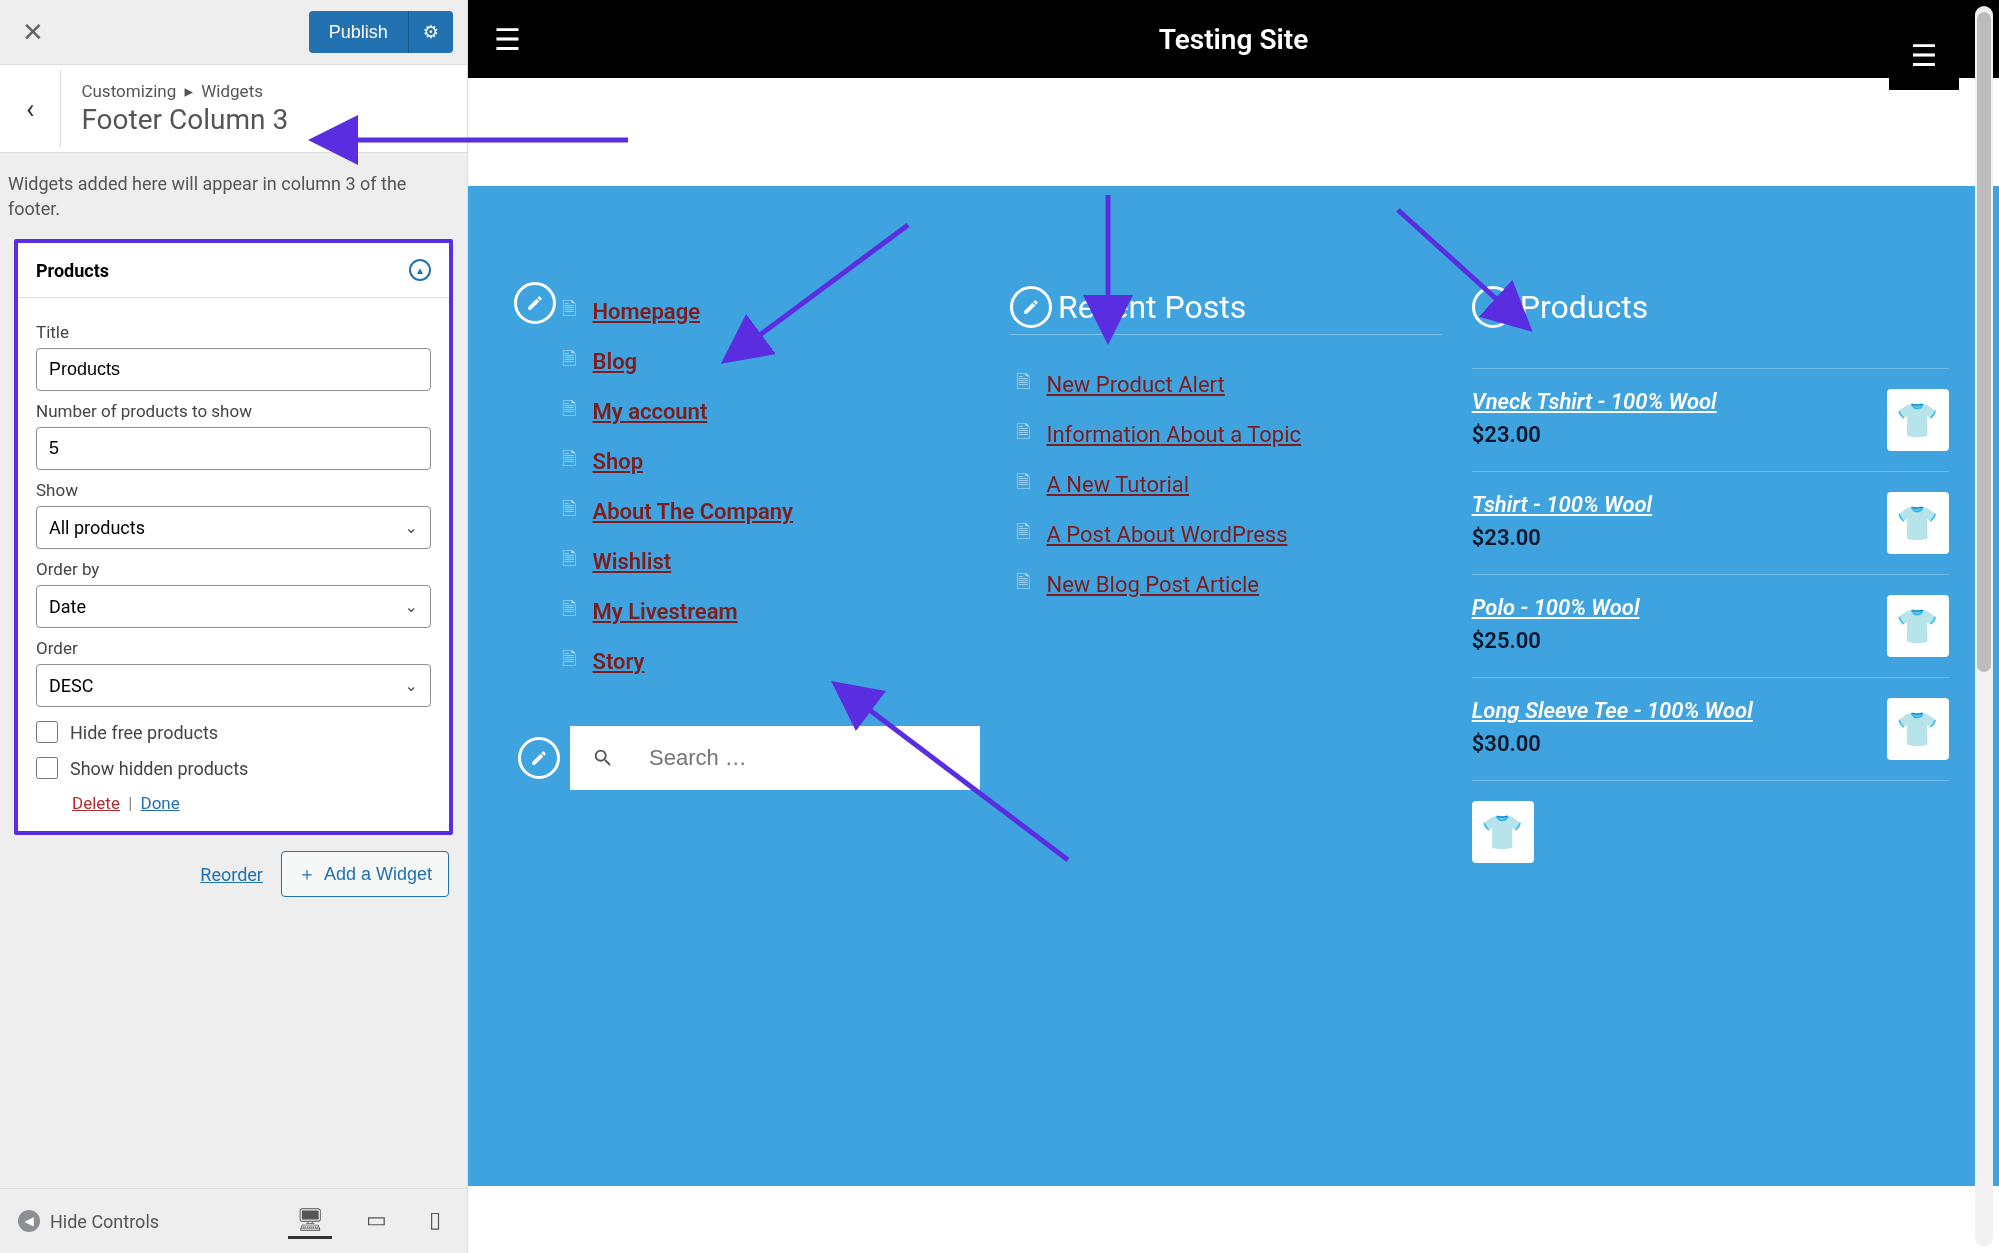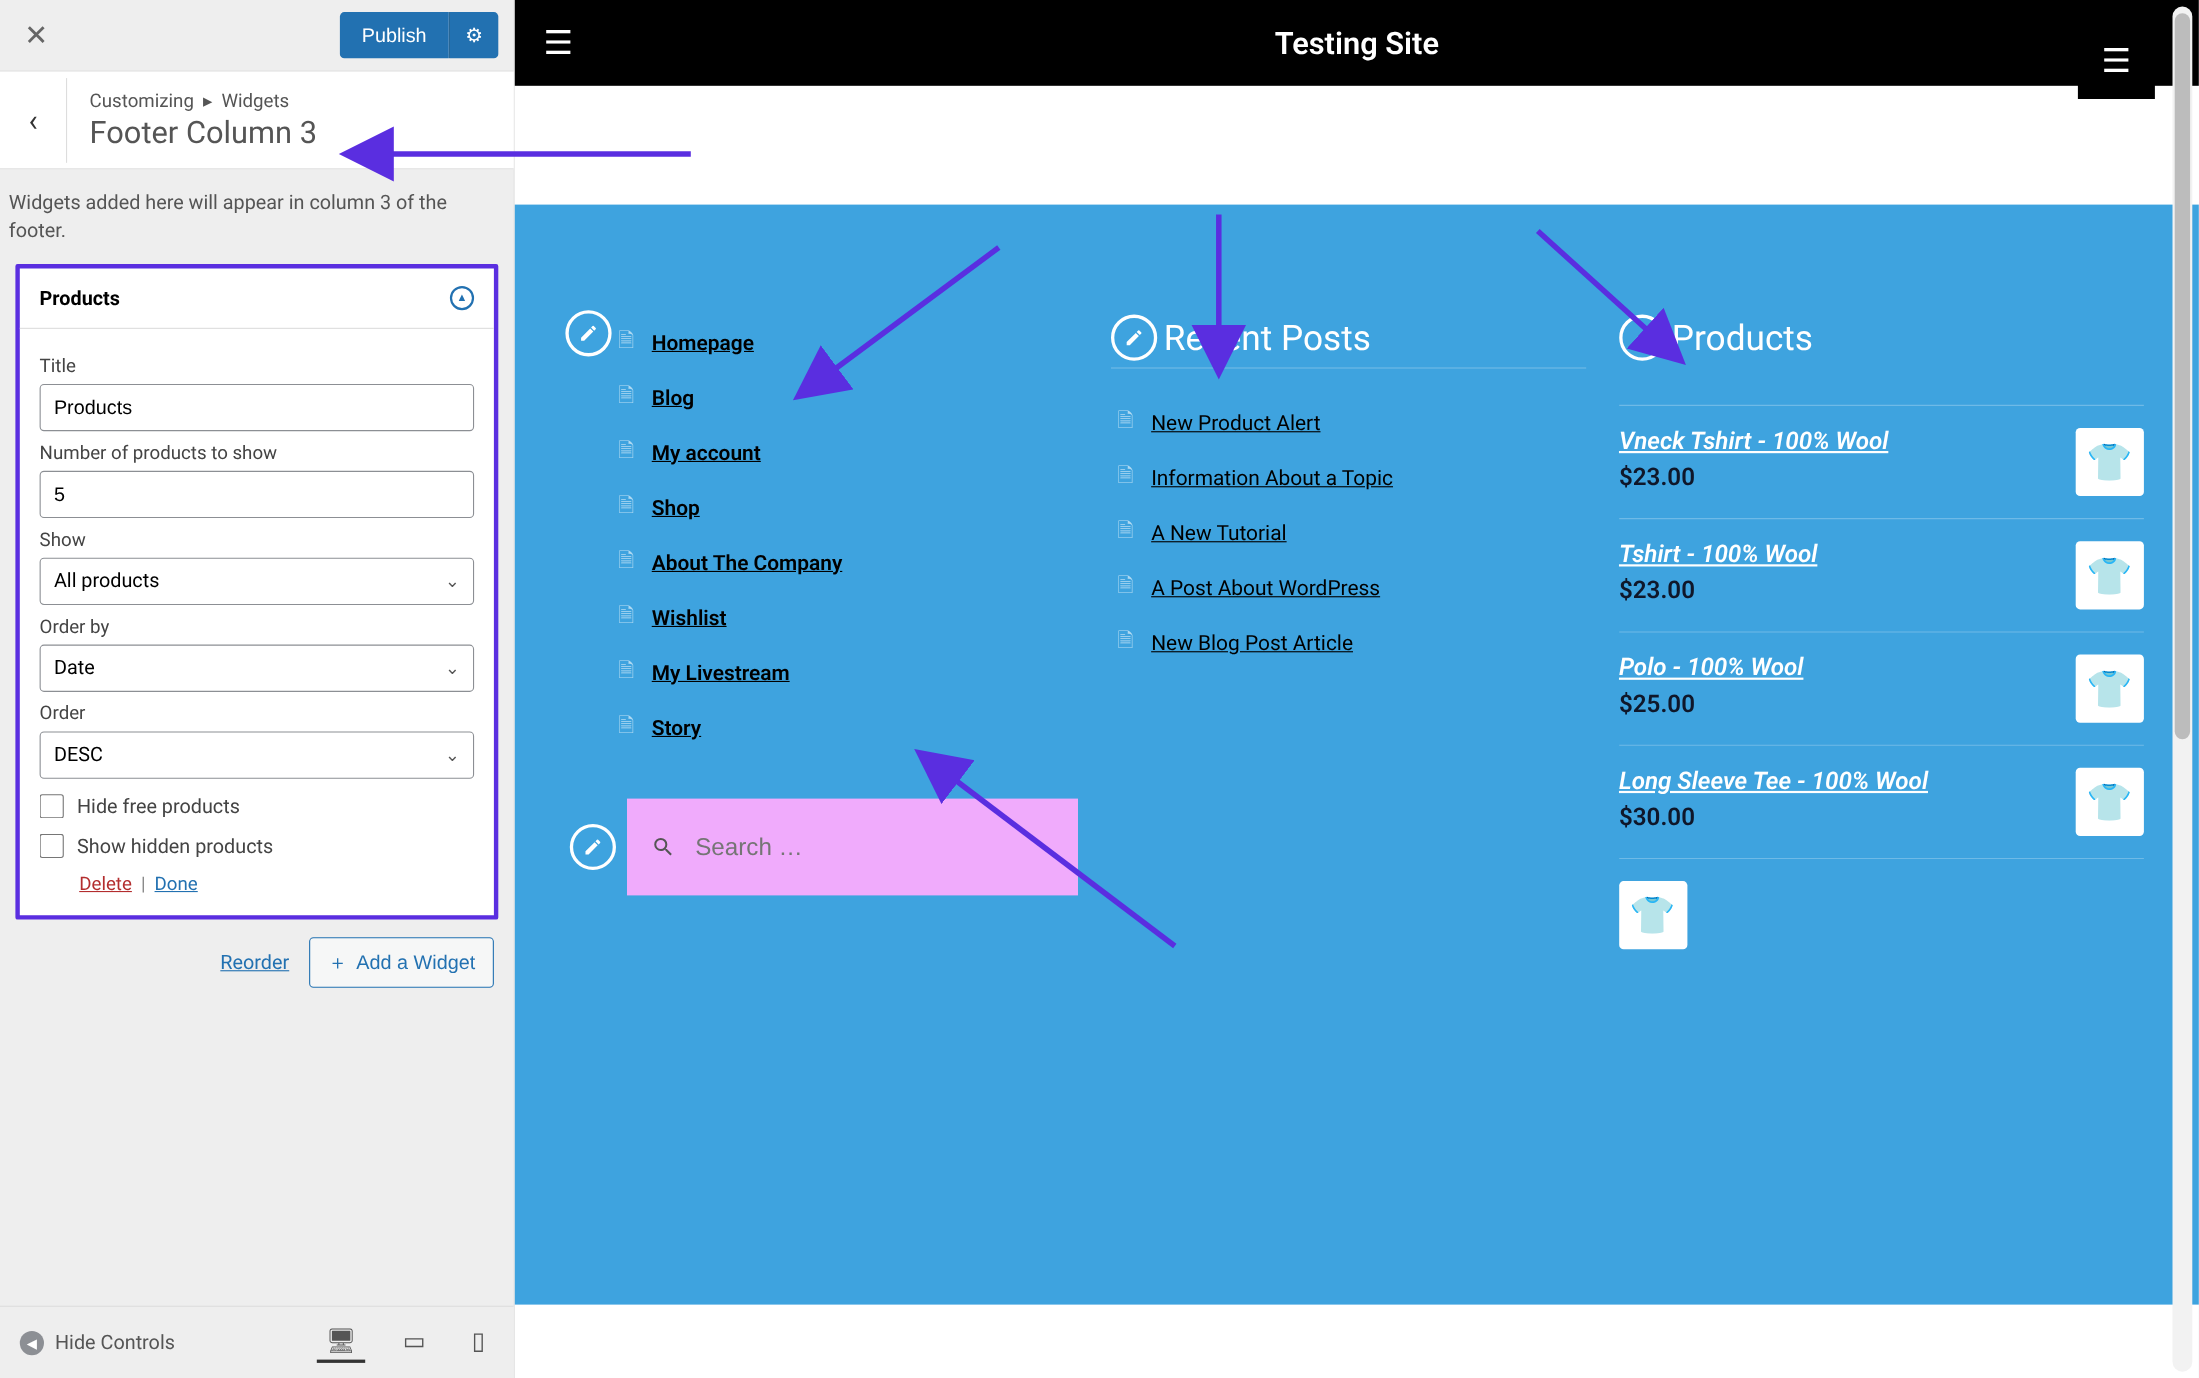--- a/index.html
+++ b/index.html
@@ -75,41 +75,41 @@
 .col3 { flex: 1.05; }
 
 .edit-badge { width: 42px; height: 42px; border: 3px solid #fff; border-radius: 50%; background: #3ea3df; display: flex; align-items: center; justify-content: center; color: #fff; cursor: pointer; position: absolute; }
 .edit-badge svg { width: 18px; height: 18px; fill: #fff; }
 
 .widget-heading { font-size: 32px; color: #fff; font-weight: 400; margin-bottom: 28px; }
 
 .link-list { list-style: none; }
 .link-list li { display: flex; align-items: center; padding: 10px 0; }
 .doc-icon { color: rgba(255,255,255,0.6); margin-right: 16px; font-size: 18px; }
-.link-list a { color: #000000; font-size: 19px; }
+.link-list a { color: #7f1d1d; font-size: 22px; }
 
 .col1 .link-list-wrapper { margin-left: 44px; }
 .col1 .link-list a { font-weight: 600; }
 
 .col2 hr { border: none; border-top: 1px solid rgba(255,255,255,0.3); margin: 0 0 24px 0; }
 .col2 .widget-heading { display: inline-block; }
 .col2-header { display: flex; align-items: center; gap: 6px; margin-bottom: 6px; }
 .col2 .link-list { margin-left: 6px; }
 
 .col3-header { display: flex; align-items: center; gap: 6px; margin-bottom: 40px; }
 .product-list { list-style: none; }
 .product-item { display: flex; justify-content: space-between; align-items: flex-start; padding: 20px 0; border-top: 1px solid rgba(255,255,255,0.25); }
 .product-item:first-child { border-top: 1px solid rgba(255,255,255,0.25); }
 .product-info a { color: #fff; text-decoration: underline; font-size: 22px; font-weight: 600; display: block; margin-bottom: 8px; font-style: italic; }
 .price { color: #0f172a; font-size: 22px; font-weight: 600; }
 .price .old { text-decoration: line-through; opacity: 0.8; margin-right: 6px; font-weight: 400; }
 .thumb { width: 62px; height: 62px; background: #fff; border-radius: 4px; display: flex; align-items: center; justify-content: center; font-size: 34px; }
 
 .search-row { margin-top: 40px; display: flex; align-items: center; gap: 10px; margin-left: 0; }
-.search-box { display: flex; align-items: center; background: #f0abfc; width: 410px; height: 88px; padding: 0 22px; }
+.search-box { display: flex; align-items: center; background: #ffffff; width: 410px; height: 64px; padding: 0 22px; gap: 17px; }
 .search-box svg { width: 22px; height: 22px; fill: #555; margin-right: 18px; }
 .search-box input { border: none; background: transparent; font-size: 22px; color: #555; flex: 1; outline: none; }
 
 .scroll-track { position: absolute; right: 6px; top: 6px; bottom: 6px; width: 18px; background: #f2f2f2; border-radius: 10px; }
 .scroll-thumb { position: absolute; left: 2px; right: 2px; top: 6px; height: 660px; background: #bcbcbc; border-radius: 8px; }
 
 
 .arrow { position: absolute; pointer-events: none; }
 .arrow svg { overflow: visible; }
 </style>

